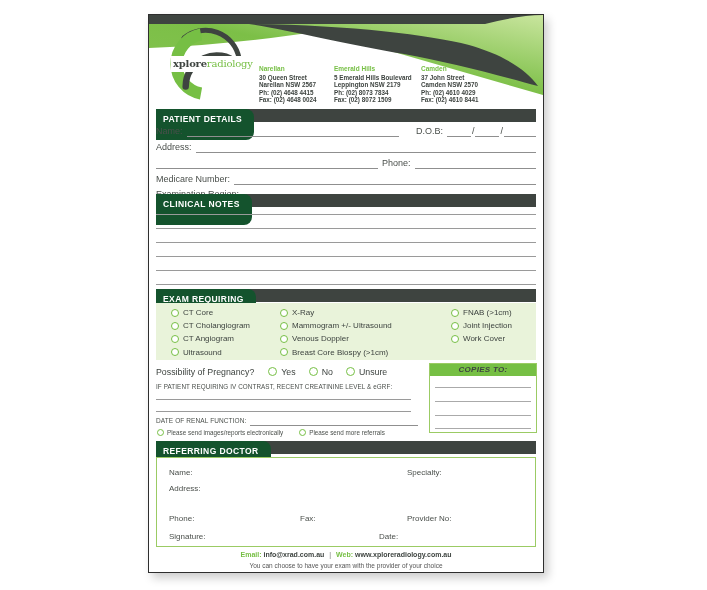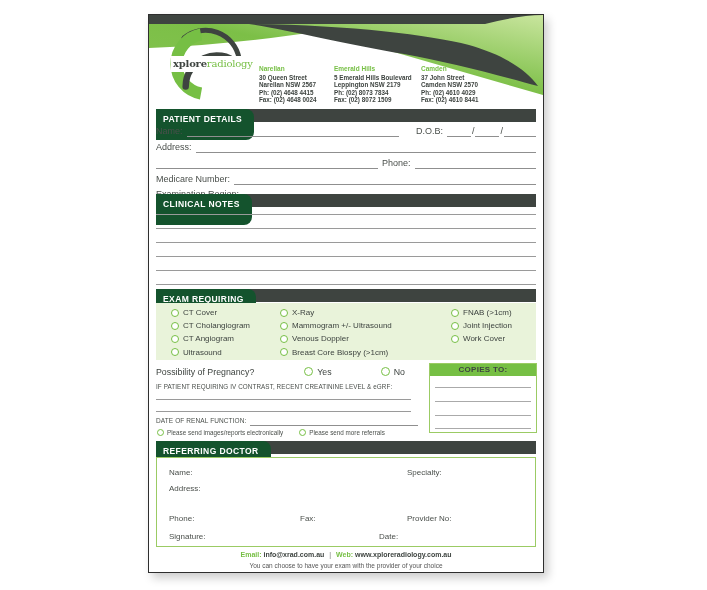--- a/index.html
+++ b/index.html
@@ -44,37 +44,37 @@
 
   
   .exam-panel { position:absolute; left:7px; right:7px; top:288px; height:57px; background:#e9f3da; }
   .exam-col { position:absolute; top:3px; }
   .exam-item { display:flex; align-items:center; height:13.2px; }
   .radio { width:8px; height:8px; border:1.4px solid #76bf44; border-radius:50%; background:#ffffff;
            flex:none; margin-right:4px; }
   .xl { font-size:8px; color:#3e4440; white-space:nowrap; }
 
   
-  .preg-row { position:absolute; left:7px; top:350px; display:flex; align-items:center; height:13px;gap:36px; }
+  .preg-row { position:absolute; left:7px; top:350px; display:flex; align-items:center; height:13px; }
   .preg-q { font-size:8.8px; color:#3e4440; margin-right:14px; }
   .preg-opt { display:flex; align-items:center; margin-right:13px; }
   .preg-opt .radio { width:9px; height:9px; }
   .preg-lbl { font-size:8.8px; color:#3e4440; }
   .smallcaps { font-size:6.3px; color:#4a4f4b; letter-spacing:0.1px; white-space:nowrap; }
 
   .send-row { position:absolute; left:8px; top:414px; display:flex; align-items:center; }
   .send-opt { display:flex; align-items:center; margin-right:16px; }
   .send-opt .radio { width:7px; height:7px; margin-right:3px; }
   .send-lbl { font-size:6.3px; color:#4a4f4b; }
 
   
   .copies-box { position:absolute; left:280px; top:348px; width:108px; height:70px;
                 border:1.5px solid #9bcb64; background:#ffffff; }
   .copies-head { height:12px; background:#76bf44; color:#3e4440; font-weight:bold; font-size:8px;
-                 text-align:center; line-height:12px; letter-spacing:0.3px; }
+                 text-align:center; line-height:12px; letter-spacing:0.3px;font-style:italic; }
   .cline { position:absolute; left:5px; right:5px; height:0; border-top:1px solid #aaaaaa; }
 
   
   .doc-box { position:absolute; left:7px; right:7px; top:442px; height:90px; border:1.5px solid #9bcb64;
              background:#ffffff; }
   .dlabel { position:absolute; font-size:8px; color:#4a4f4b; white-space:nowrap; }
 
   
   .foot-email { position:absolute; left:0; right:0; top:536px; text-align:center; font-size:7px;
                 font-weight:bold; color:#3e4440; }
@@ -175,21 +175,21 @@
     <div class="nline" style="top:255px;"></div>
     <div class="nline" style="top:269px;"></div>
 
     <div class="secbar" style="top:274px;">
       <span class="secpill">EXAM REQUIRING</span>
     </div>
     <div class="exam-panel">
       <div class="exam-col" style="left:15px;">
         <div class="exam-item">
           <span class="radio"></span>
-          <span class="xl">CT Cover</span>
+          <span class="xl">CT Core</span>
           </div>
         <div class="exam-item">
           <span class="radio"></span>
           <span class="xl">CT Cholangiogram</span>
           </div>
         <div class="exam-item">
           <span class="radio"></span>
           <span class="xl">CT Angiogram</span>
           </div>
         <div class="exam-item">

